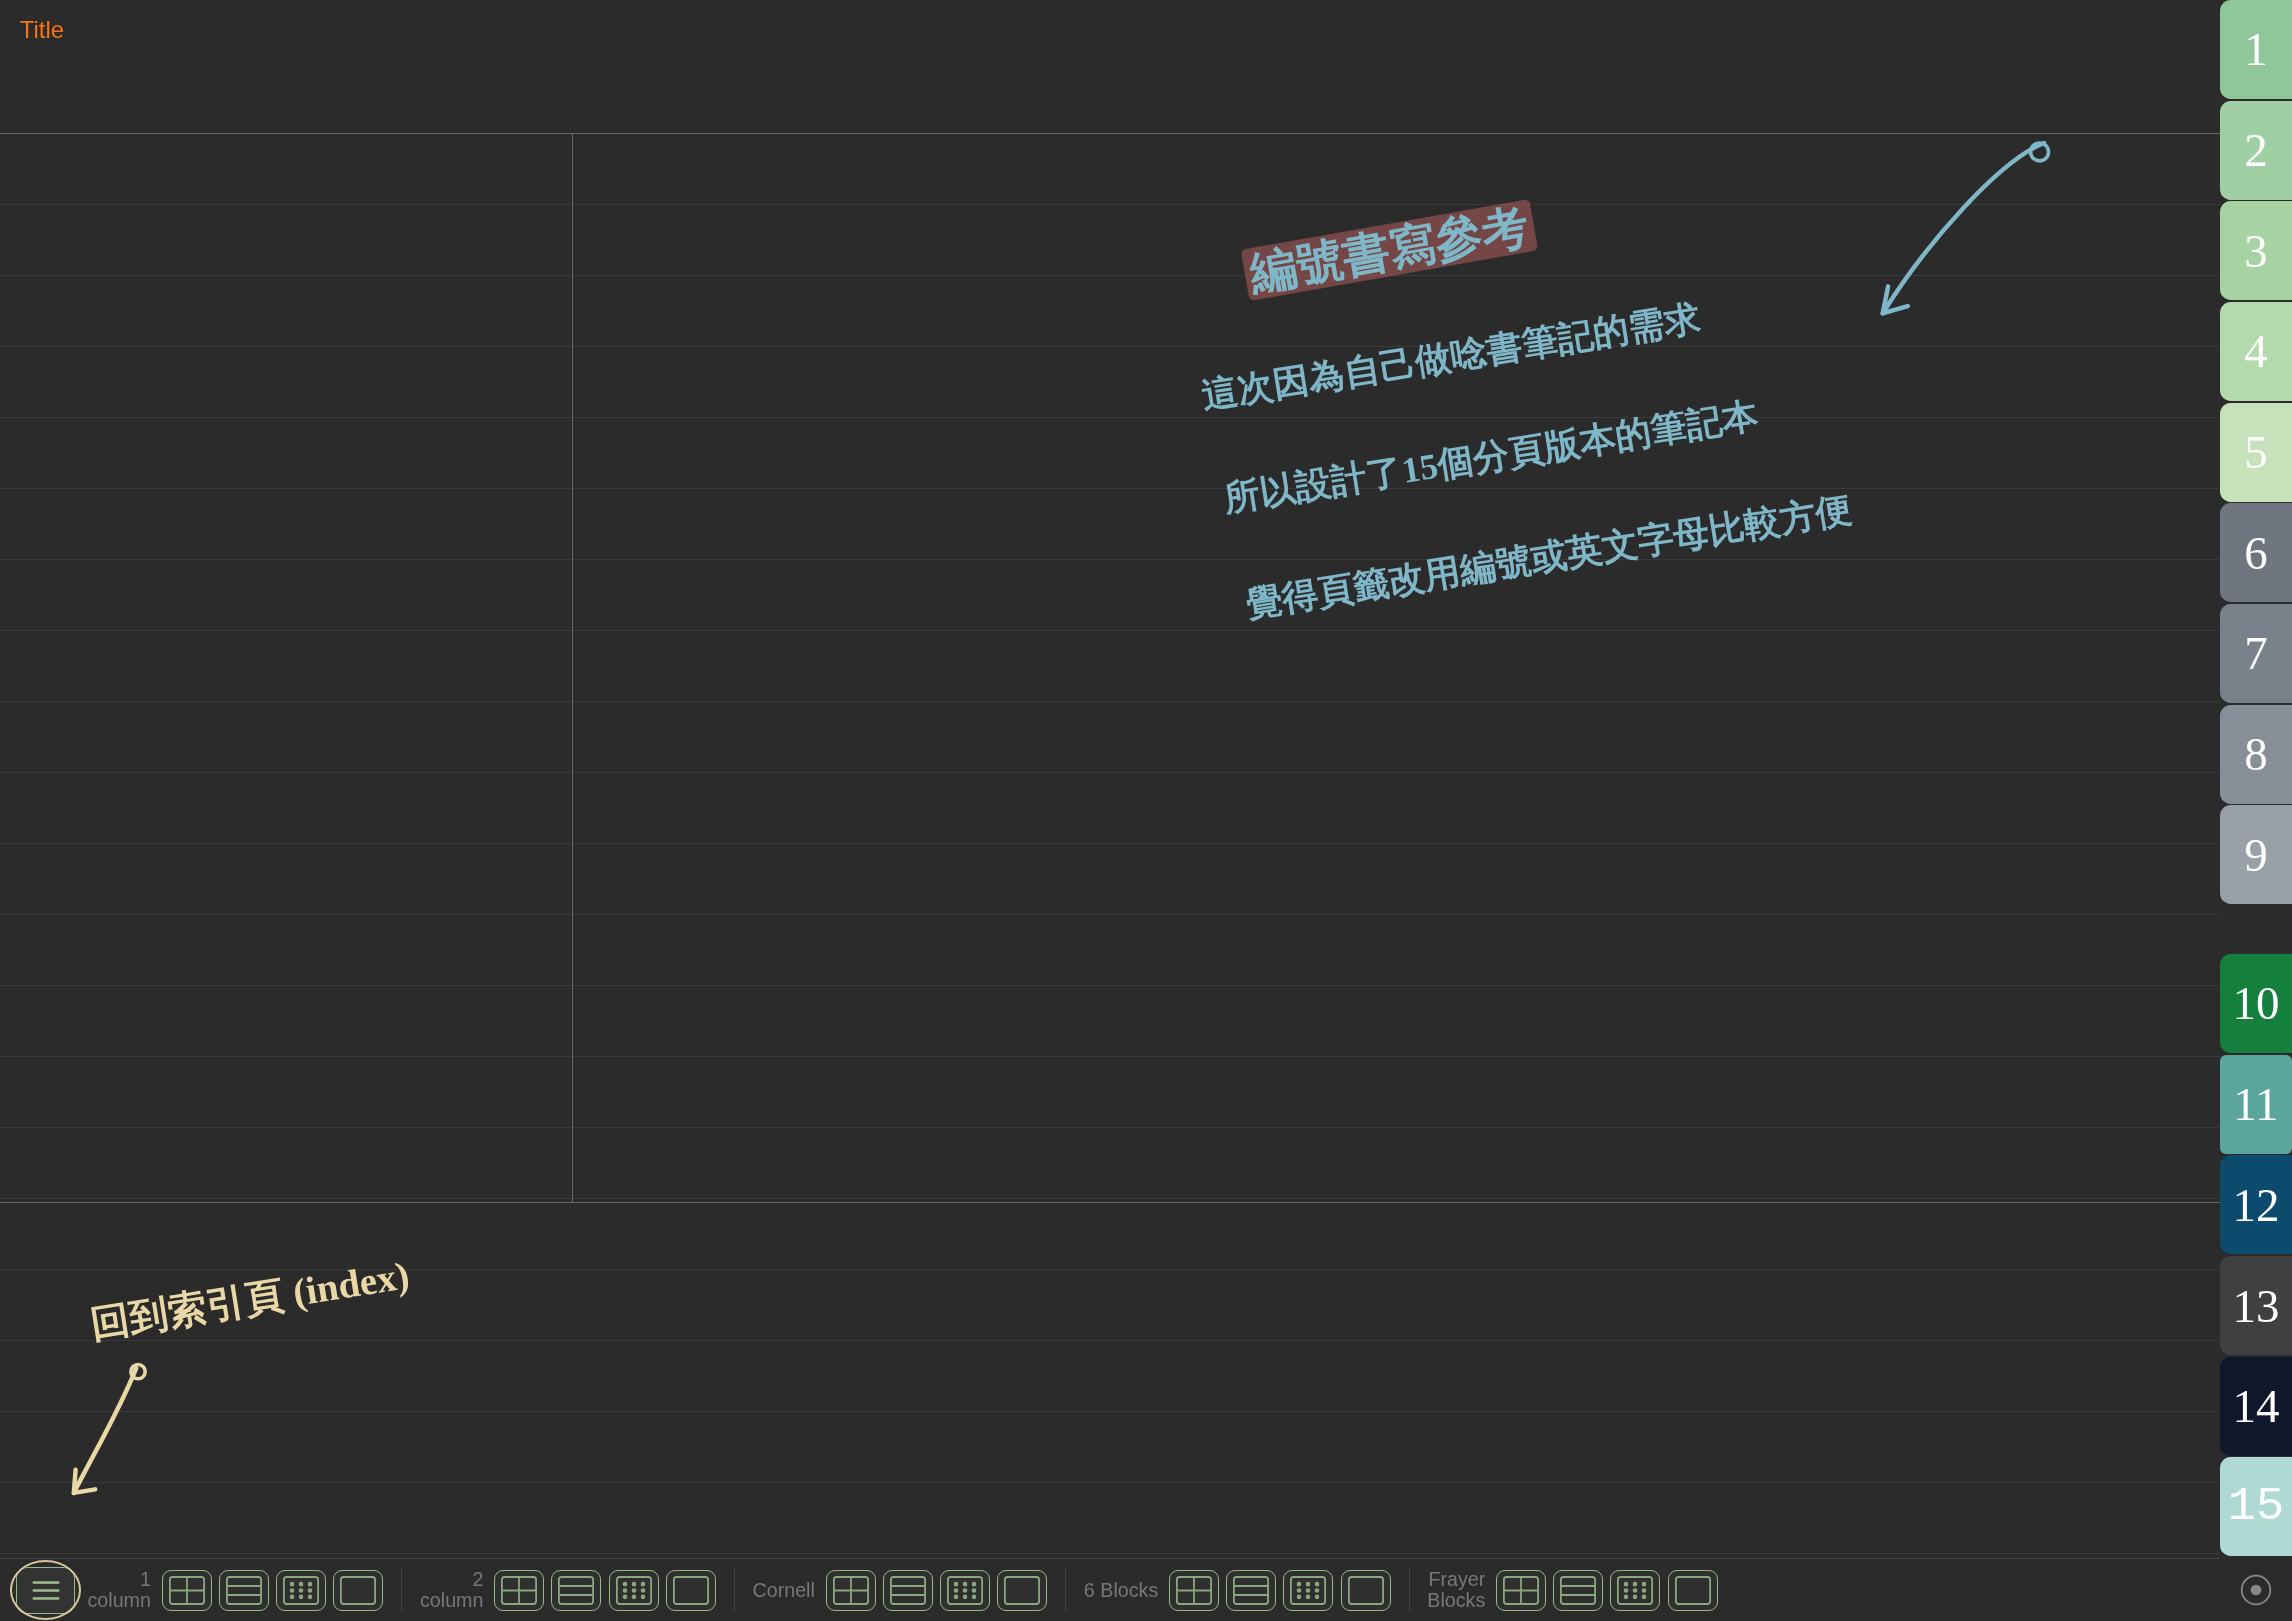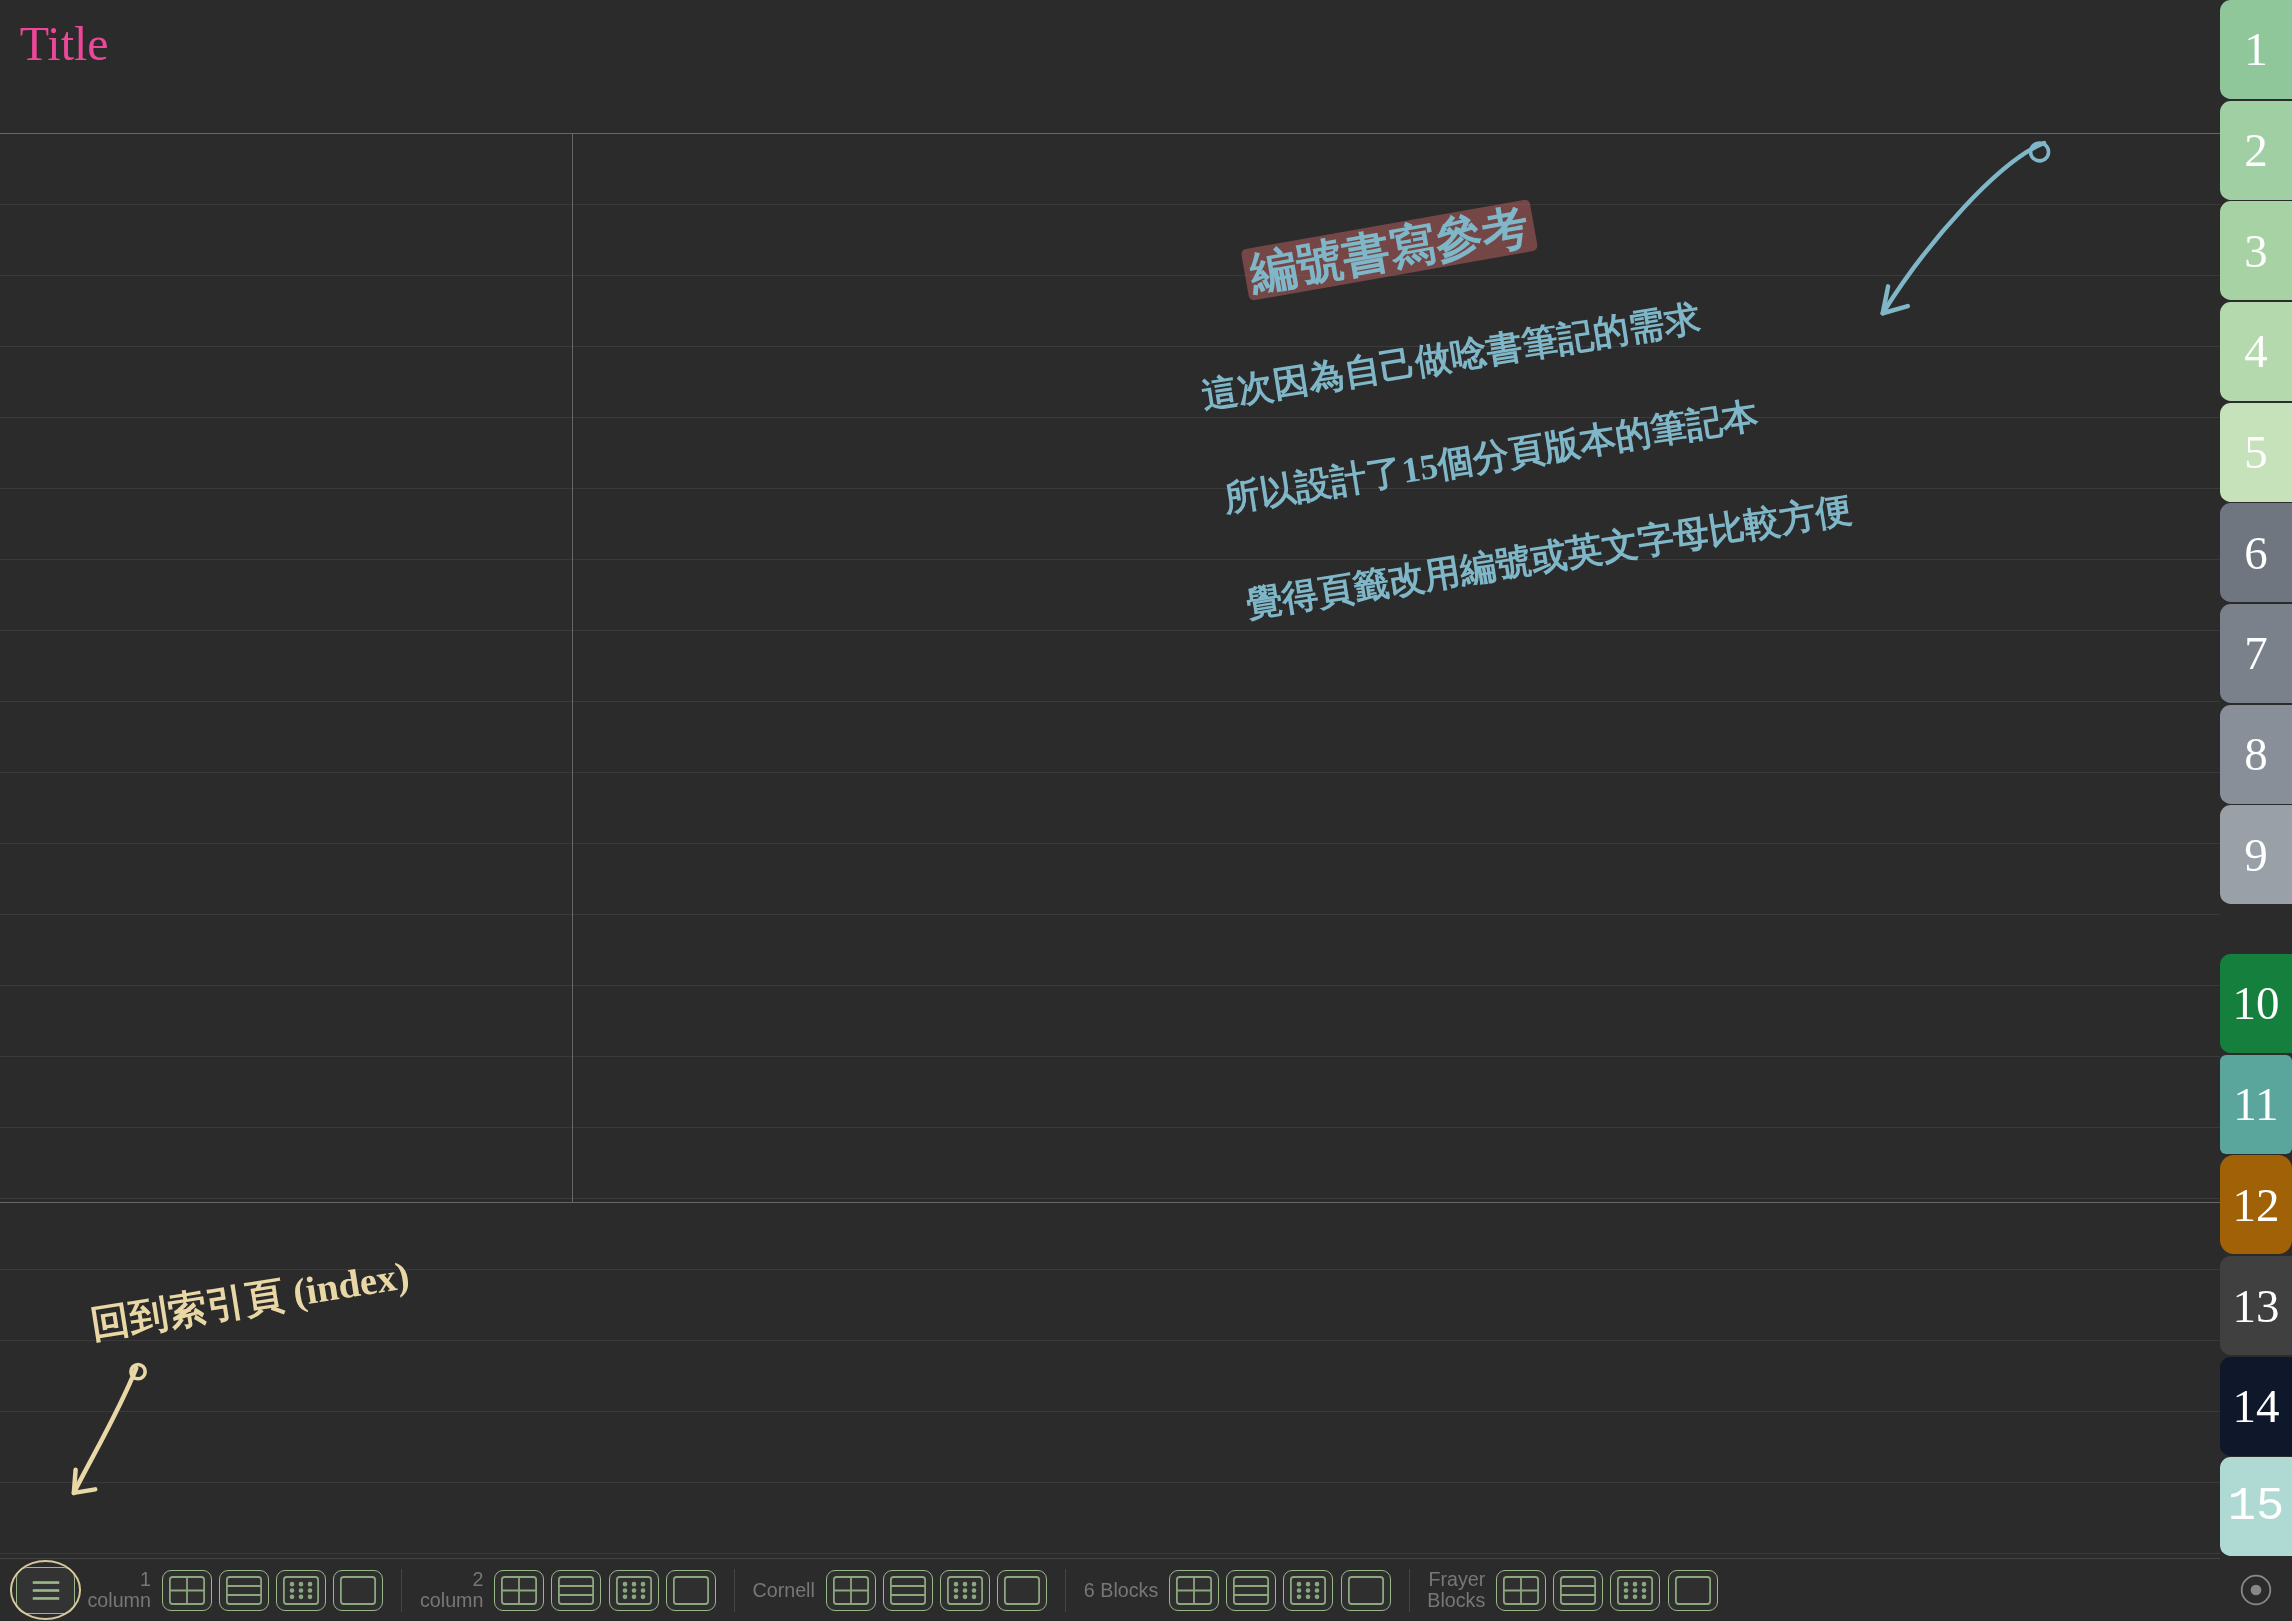--- a/index.html
+++ b/index.html
@@ -20,24 +20,23 @@
     grid-template-rows: 134px 1fr 63px;   
   }
 
   
   .title-area {
     grid-column: 1; grid-row: 1;
     border-bottom: 0.9px solid #666;
     padding: 16px 19.7px;
   }
   .title-placeholder {
-    font-size: 48px;
-    color: #ec4899;
+    font-size: 24px;
+    color: #f97316;
     font-weight: 300;
-    font-family: Liberation Serif, serif;
   }
 
   
   .canvas {
     grid-column: 1; grid-row: 2;
     position: relative;
     background-image: repeating-linear-gradient(
       to bottom,
       transparent 0, transparent 70px,
       #3a3a3a 70px, #3a3a3a 71px
@@ -213,21 +212,21 @@
       <div class="tab" style="background: rgb(160, 207, 163);">2</div>
       <div class="tab" style="background: rgb(167, 210, 163);">3</div>
       <div class="tab" style="background: rgb(180, 217, 172);">4</div>
       <div class="tab" style="background: rgb(198, 226, 187);">5</div>
       <div class="tab" style="background: rgb(111, 118, 128);">6</div>
       <div class="tab" style="background: rgb(122, 129, 139);">7</div>
       <div class="tab" style="background: rgb(136, 143, 152);">8</div>
       <div class="tab" style="background: rgb(154, 160, 168);">9</div>
       <div class="tab" style="background: #15803d; margin-top: 48px;">10</div>
       <div class="tab" style="background: rgb(90, 166, 156); border-radius: 6px;">11</div>
-      <div class="tab" style="background: #a16207; border-radius: 14px;">12</div>
+      <div class="tab" style="background: #0c4a6e;">12</div>
       <div class="tab" style="background: #404040;">13</div>
       <div class="tab" style="background: #0f172a;">14</div>
       <div class="tab" style="background: rgb(174, 218, 211); font-family: Liberation Mono, monospace;">15</div>
       <div class="tab-last">
         <svg viewBox="0 0 38 38">
           <circle cx="19" cy="19" r="16" fill="none" stroke="#888" stroke-width="2"></circle>
           <circle cx="19" cy="19" r="6" fill="#888"></circle>
         </svg>
       </div>
     </div>

